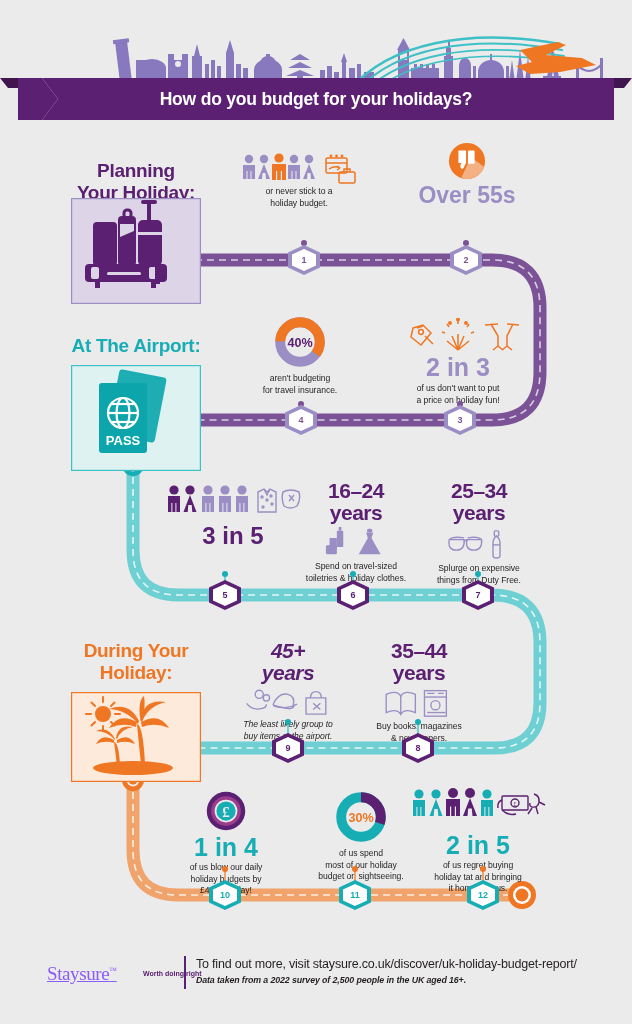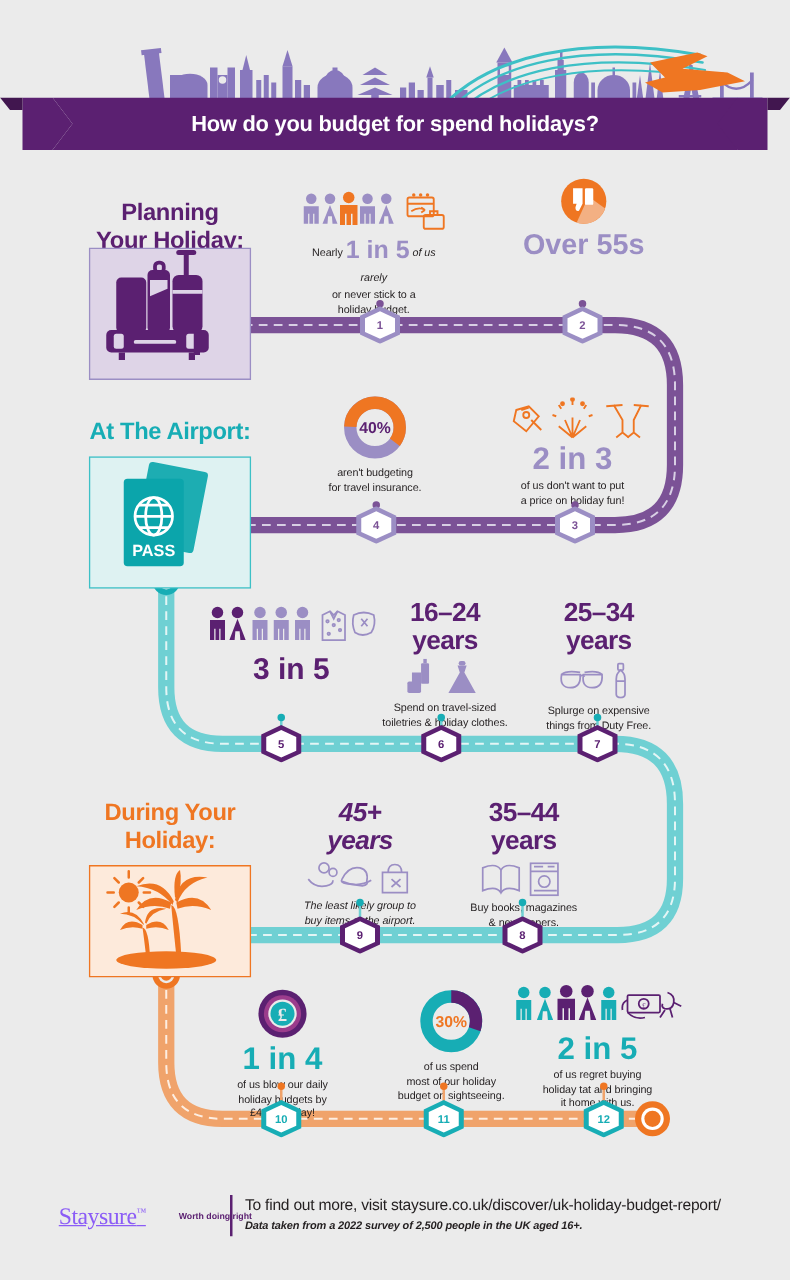--- a/index.html
+++ b/index.html
@@ -168,21 +168,21 @@
     </g>
   </svg>
 
   <svg id="ribbon" viewBox="0 0 632 42">
     <polygon points="42,0 590,0 590,42 42,42 58,21" fill="#5b2071"></polygon>
     <polygon points="42,0 58,21 42,42 18,42 18,0" fill="#5b2071"></polygon>
     <polygon points="590,0 614,0 614,42 590,42 574,21" fill="#5b2071"></polygon>
     <polygon points="18,0 0,0 8,10 18,10" fill="#41164f"></polygon>
     <polygon points="614,0 632,0 624,10 614,10" fill="#41164f"></polygon>
   </svg>
-  <div class="ribbon-title">How do you budget for spend holidays?</div>
+  <div class="ribbon-title">How do you budget for your holidays?</div>
 
   <svg id="roads" viewBox="0 0 632 800">
 
     <path d="M135 140 H492 Q540 140 540 188 V252 Q540 300 492 300 H135" fill="none" stroke="#7b5296" stroke-width="13" stroke-linecap="butt"></path>
     <path d="M135 140 H492 Q540 140 540 188 V252 Q540 300 492 300 H135" fill="none" stroke="#d8cfe4" stroke-width="1.6" stroke-dasharray="7 5"></path>
 
     <path d="M133 345 V430 Q133 475 178 475 H492 Q540 475 540 523 V583 Q540 628 494 628 H135" fill="none" stroke="#6fd0d3" stroke-width="13" stroke-linecap="butt"></path>
     <path d="M133 345 V430 Q133 475 178 475 H492 Q540 475 540 523 V583 Q540 628 494 628 H135" fill="none" stroke="#e3f5f5" stroke-width="1.6" stroke-dasharray="7 5"></path>
 
     <path d="M133 660 V730 Q133 775 178 775 H520" fill="none" stroke="#f0a36b" stroke-width="13" stroke-linecap="butt"></path>
@@ -261,23 +261,20 @@
         <rect x="88" y="6" width="21" height="15" rx="1.5"></rect>
         <path d="M88 11 h21"></path>
         <circle cx="93" cy="4" r="1.4" fill="#ef7622" stroke="none"></circle>
         <circle cx="98.5" cy="4" r="1.4" fill="#ef7622" stroke="none"></circle>
         <circle cx="104" cy="4" r="1.4" fill="#ef7622" stroke="none"></circle>
         <path d="M91 17 q6 -4 11 -1 l-3 -2 m3 2 l-3 2"></path>
         <rect x="101" y="20" width="16" height="11" rx="1.5"></rect>
         <path d="M106 20 v-3 h6 v3"></path>
       </g>
     </svg>
-    <div style="margin-top:3px;">
-      <span class="cap">Nearly </span><span class="inline-big">1 in 5</span><span class="cap" style="font-style:italic;"> of us rarely</span>
-    </div>
     <div class="cap" style="white-space:pre-line;">or never stick to a
 holiday budget.</div>
   </div>
 
   <div class="stat" style="left:390px; top:142px; width:154px;">
     <svg viewBox="0 0 40 40" style="display:block;width:38px;height:38px;margin:0 auto;">
       <circle cx="20" cy="20" r="19" fill="#ef7622"></circle>
       <path d="M38 26 a19 19 0 0 1 -24 12 l10 -22z" fill="#f3b083"></path>
       <g fill="#fff">
         <path d="M11 9 h8 v13 l-3 6 q-3 1 -3 -3 l1 -3 h-3 z"></path>
@@ -633,21 +630,21 @@
       </g>
       <g stroke="#5b2071" stroke-width="1.4" fill="none">
         <rect x="94" y="10" width="26" height="14" rx="1"></rect>
         <circle cx="107" cy="17" r="4"></circle>
         <text x="107" y="20" font-family="Liberation Serif, serif" font-size="6" fill="#5b2071" text-anchor="middle" stroke="none">£</text>
         <path d="M94 24 q6 6 14 4 M94 14 q-5 2 -4 8"></path>
         <path d="M126 8 q6 2 5 8 q-1 6 -7 5 q-3 -1 -2 -4"></path>
         <path d="M124 22 l-4 6 M128 21 l2 7 M131 16 l6 3"></path>
       </g>
     </svg>
-    <div class="big teal" style="margin-top:1px; font-size:25px;">2 in 5</div>
+    <div class="big teal" style="margin-top:7px; font-size:25px;">2 in 5</div>
     <div class="cap" style="white-space:pre-line; margin-top:2px;">of us regret buying
 holiday tat and bringing
 it home with us.</div>
   </div>
 
   <div>
     <div class="stem" style="left:224px; top:870px; height:16px; background:#f0a36b;"></div>
     <div class="stemdot" style="left:222px; top:866px; background:#ef7622;"></div>
     <div class="hex" style="left:208px; top:880px;">
       <svg viewBox="0 0 34 30" style="width:34px;height:30px;">

